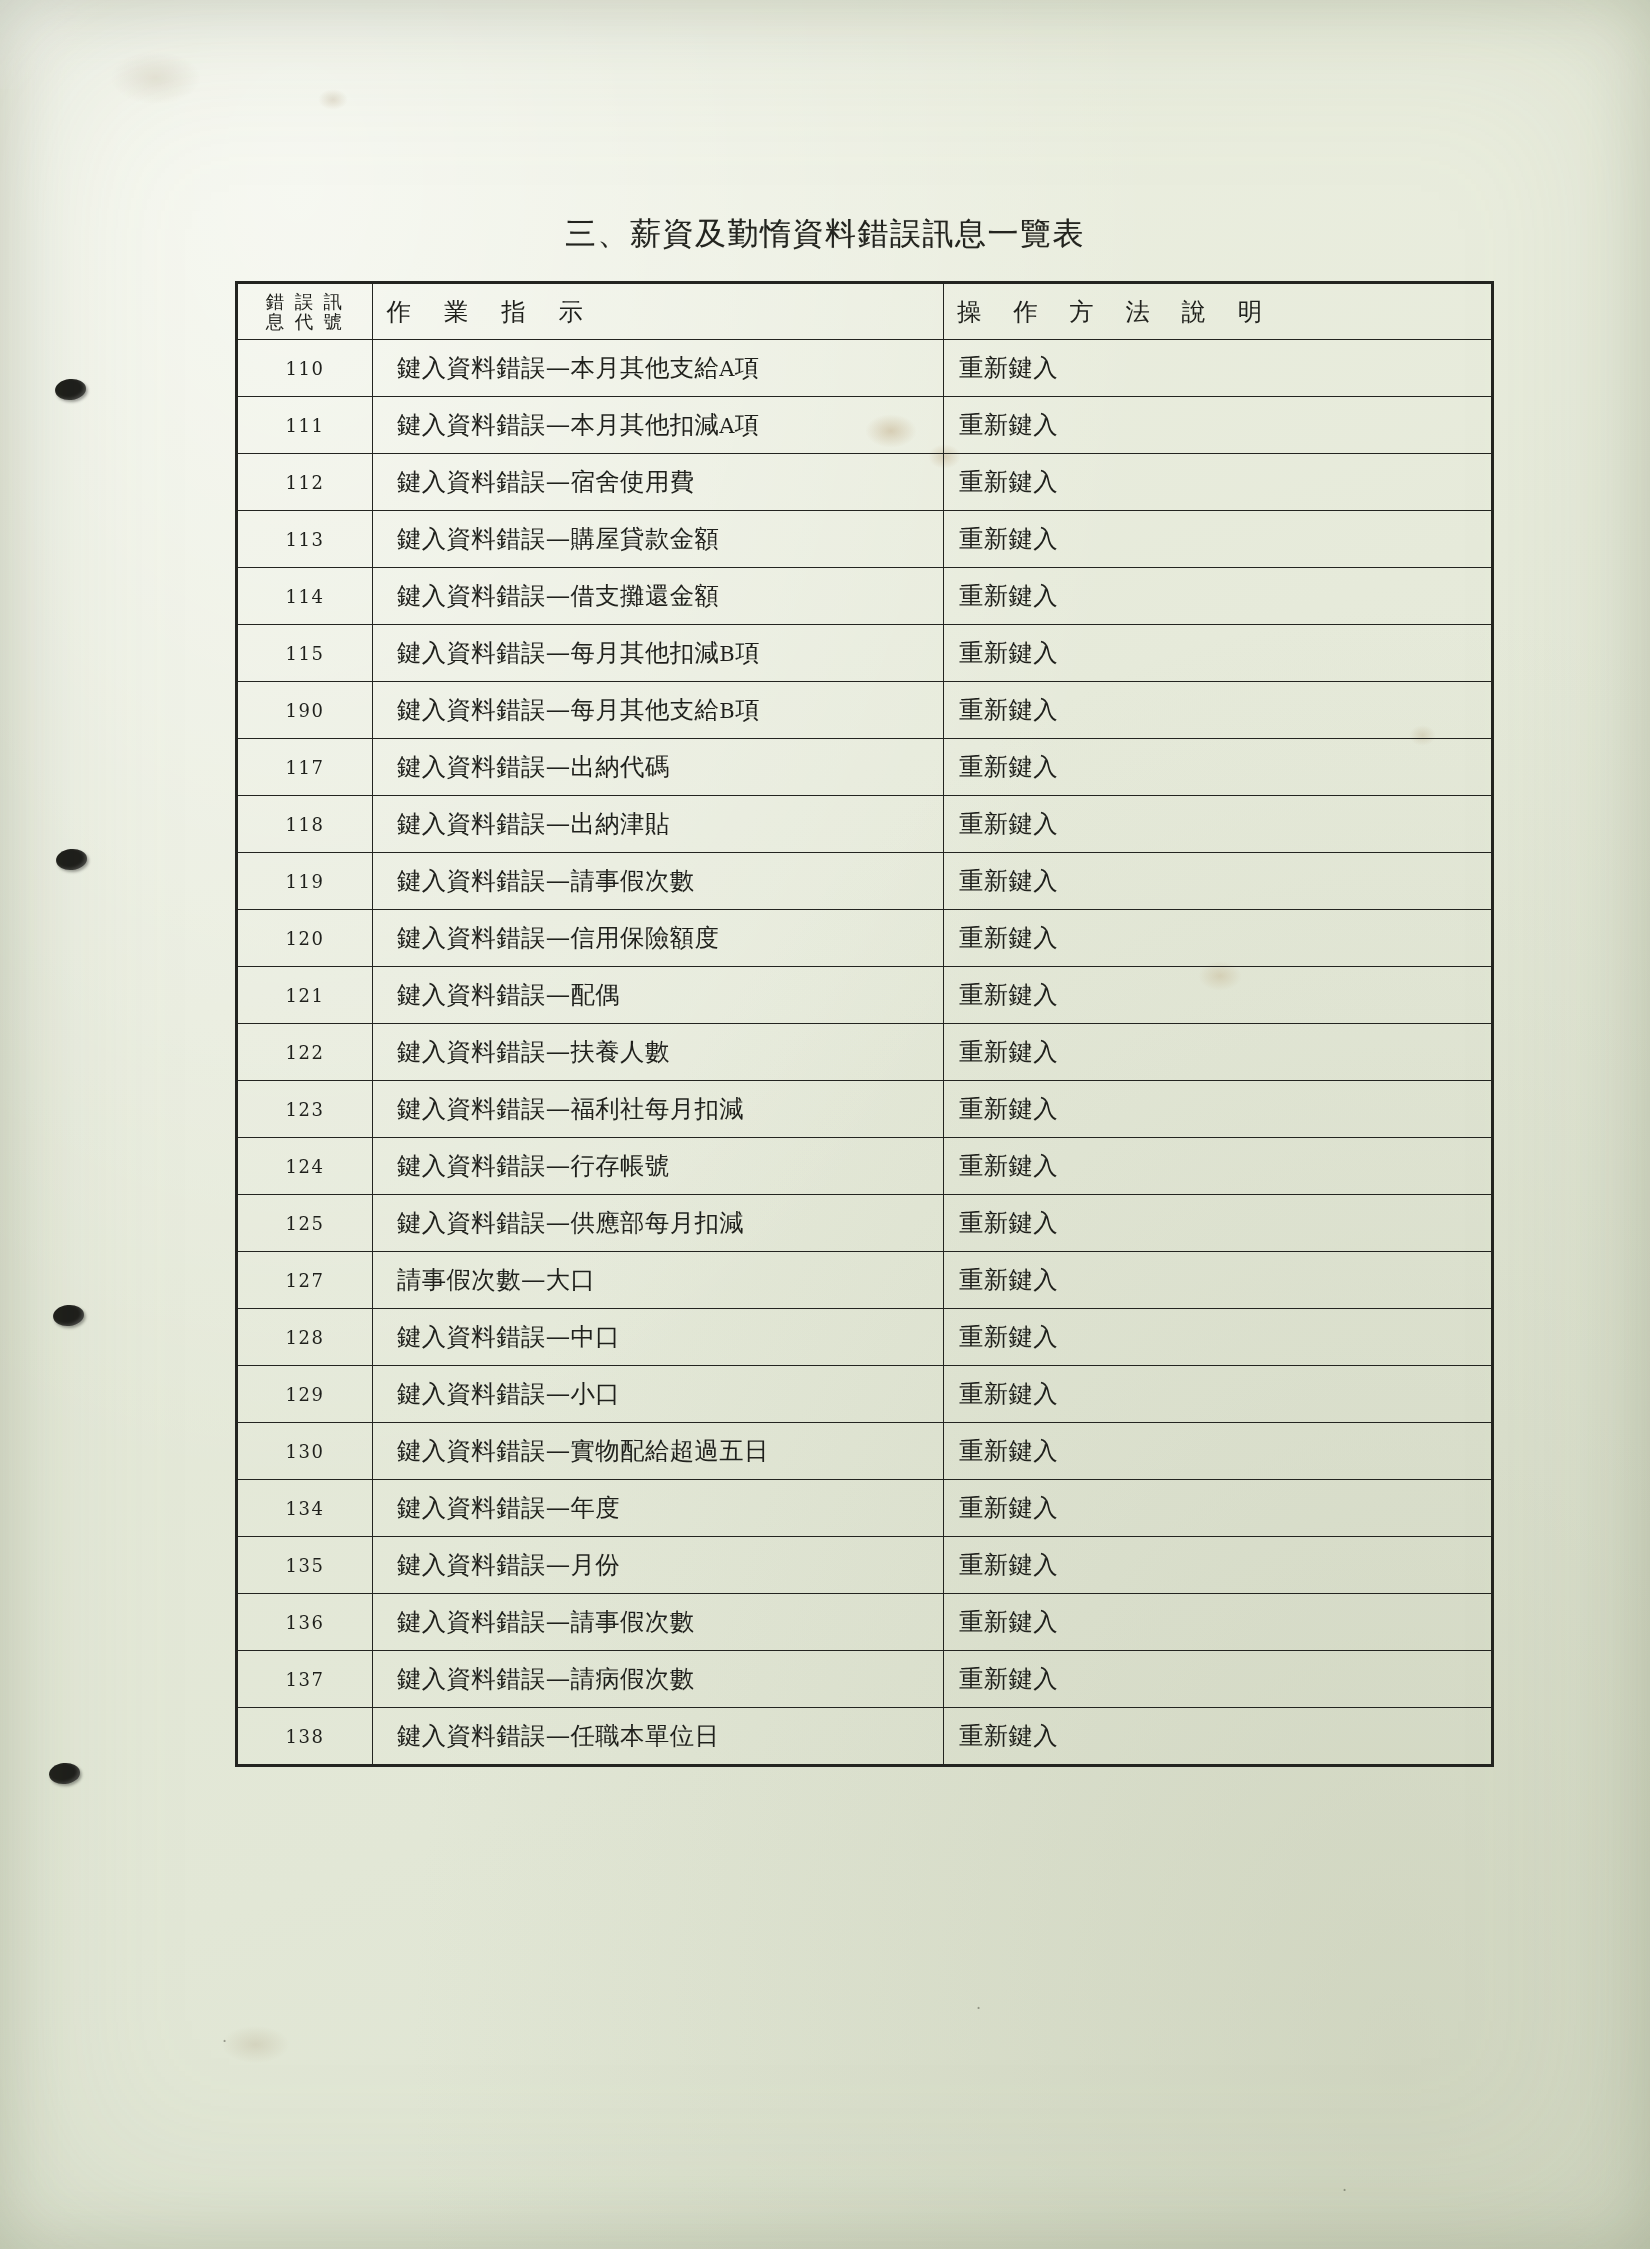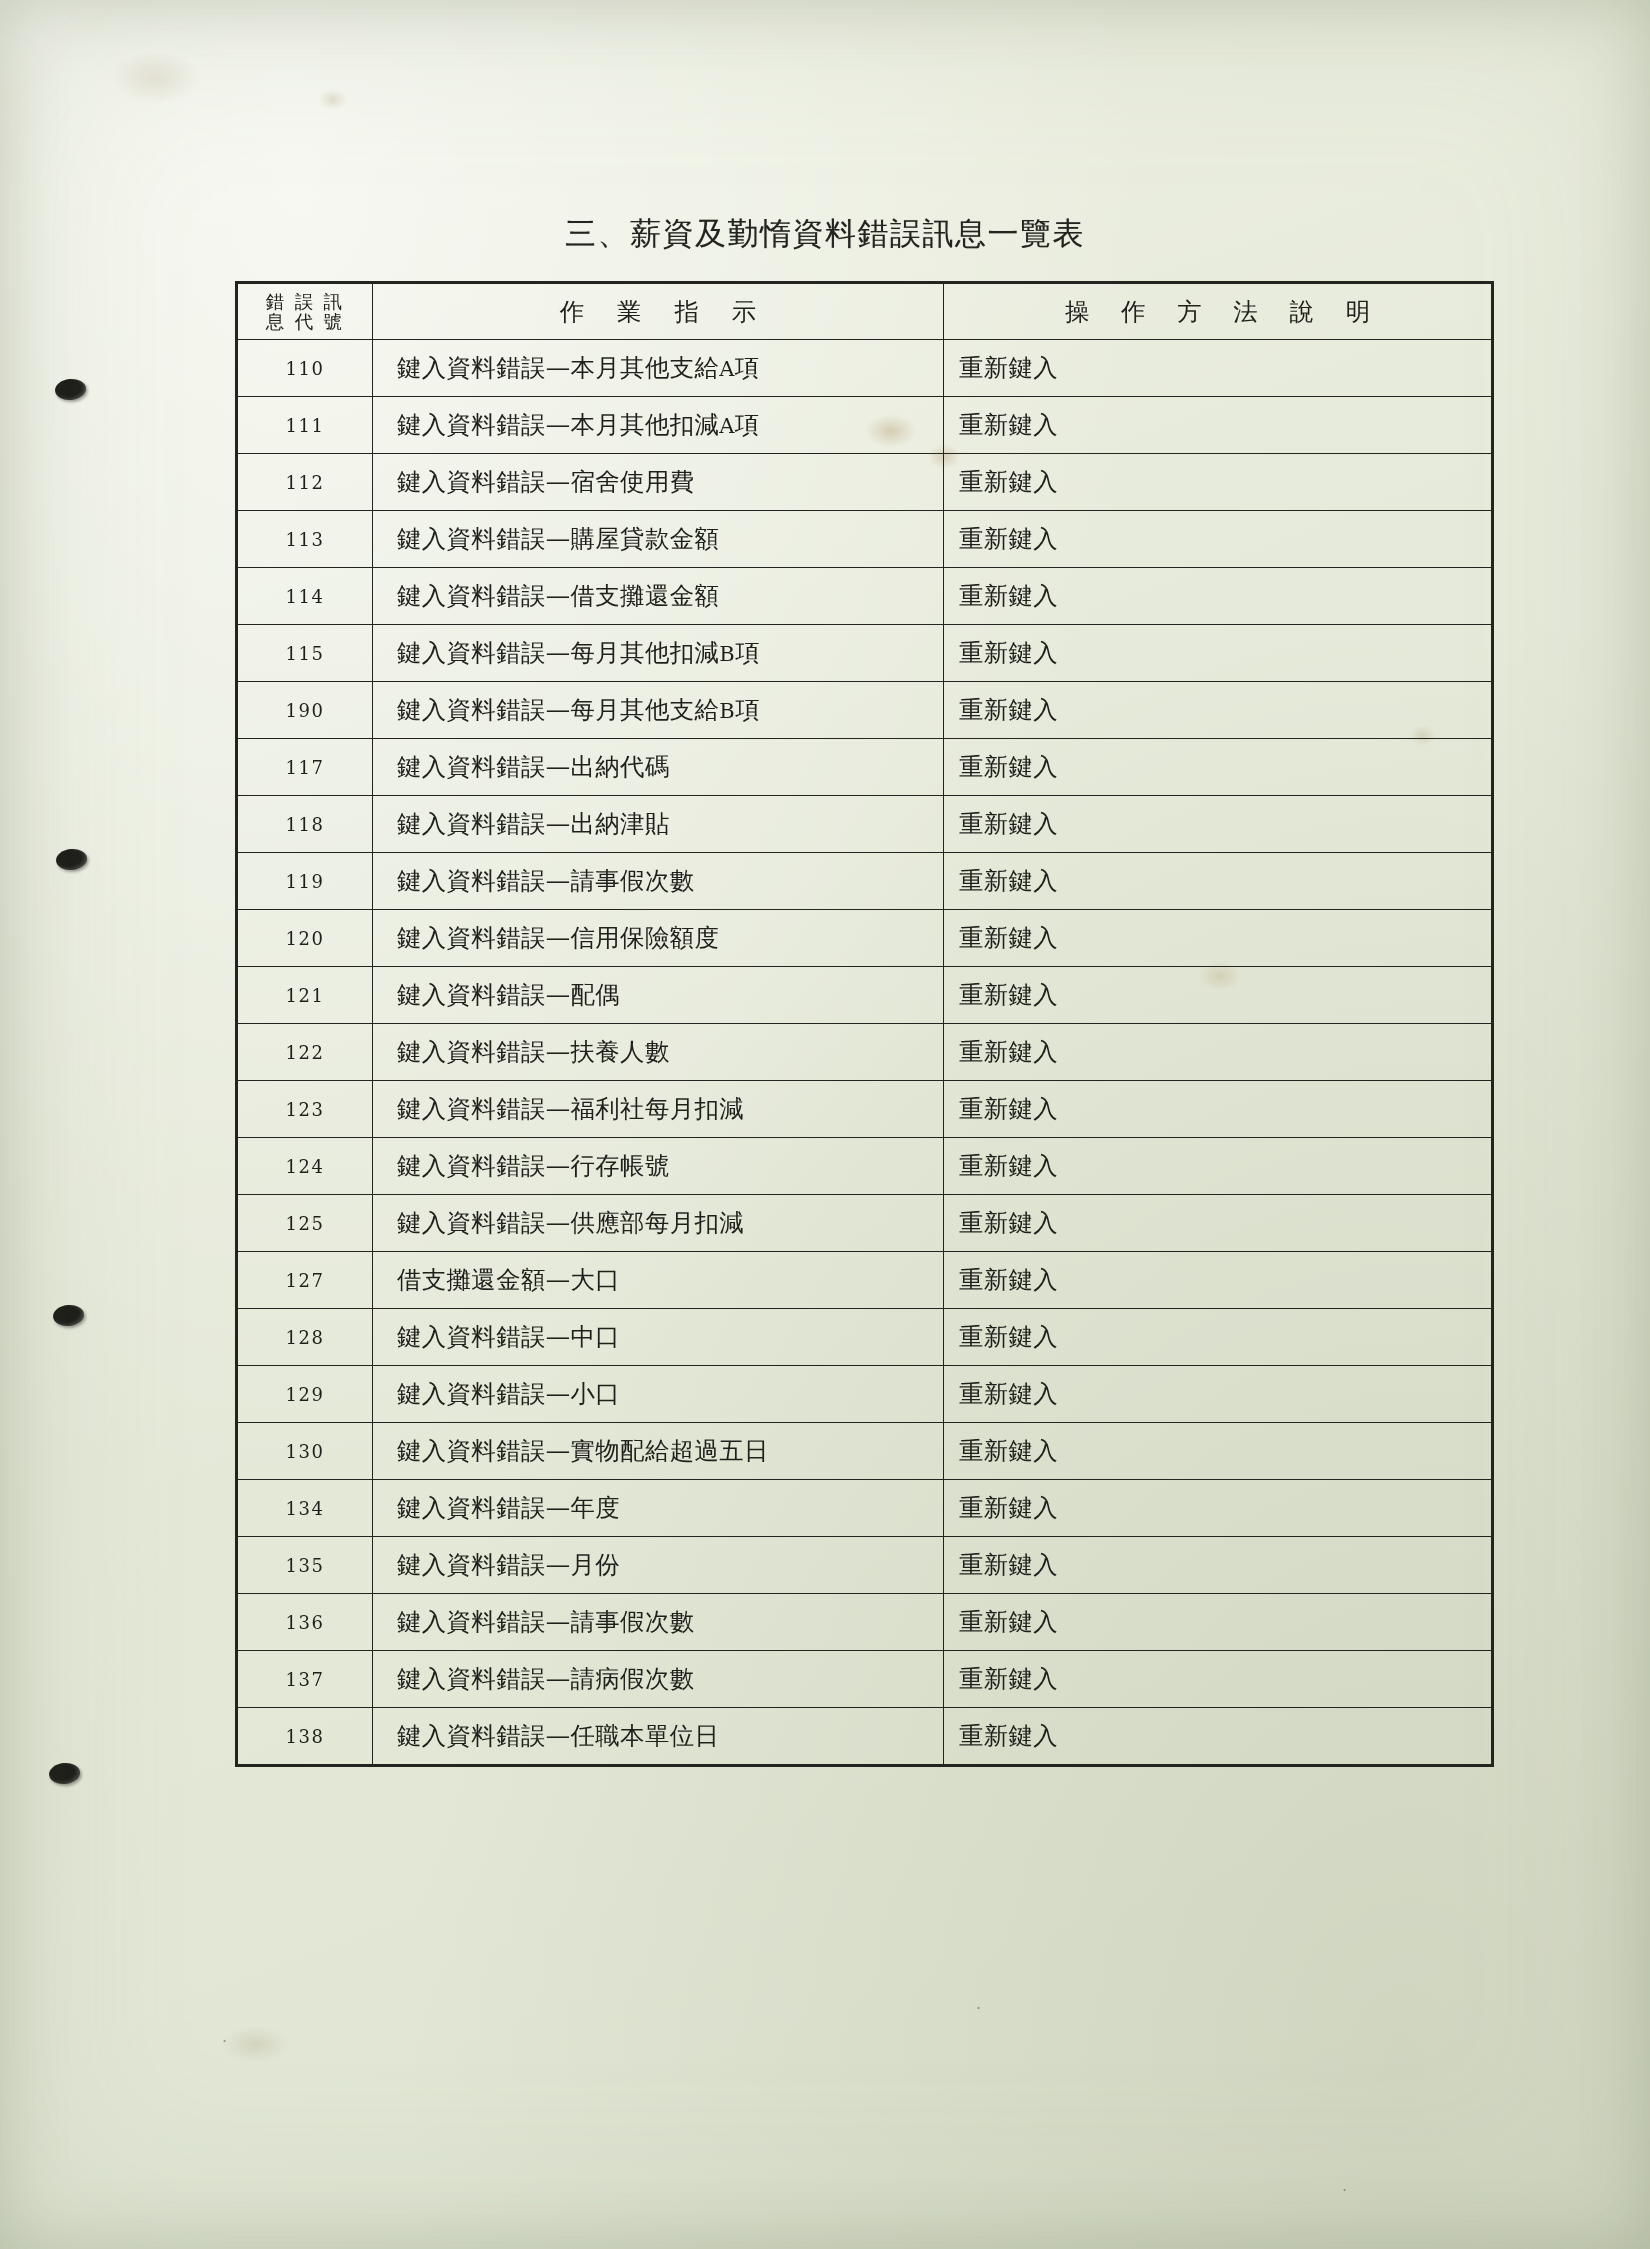--- a/index.html
+++ b/index.html
@@ -101,21 +101,21 @@
   table.err-table { border-width: 3.7px; }
 
   col.c-code { width: 136px; }
   col.c-desc { width: 571px; }
   col.c-act  { width: 549px; }
 
   th.head-code, th.head-desc, th.head-act {
     height: 53px;
     font-weight: normal;
     vertical-align: middle;
-    text-align: center;
+    text-align: left;
     font-size: 24.4px;
   }
   .head-code-inner {
     display: flex;
     flex-direction: column;
     align-items: center;
     justify-content: center;
     line-height: 1.04;
     font-size: 18.5px;
     letter-spacing: 2.2px;
@@ -278,21 +278,21 @@
           <td class="desc">鍵入資料錯誤—行存帳號</td>
           <td class="act">重新鍵入</td>
         </tr>
         <tr>
           <td class="code">125</td>
           <td class="desc">鍵入資料錯誤—供應部每月扣減</td>
           <td class="act">重新鍵入</td>
         </tr>
         <tr>
           <td class="code">127</td>
-          <td class="desc">借支攤還金額—大口</td>
+          <td class="desc">請事假次數—大口</td>
           <td class="act">重新鍵入</td>
         </tr>
         <tr>
           <td class="code">128</td>
           <td class="desc">鍵入資料錯誤—中口</td>
           <td class="act">重新鍵入</td>
         </tr>
         <tr>
           <td class="code">129</td>
           <td class="desc">鍵入資料錯誤—小口</td>

